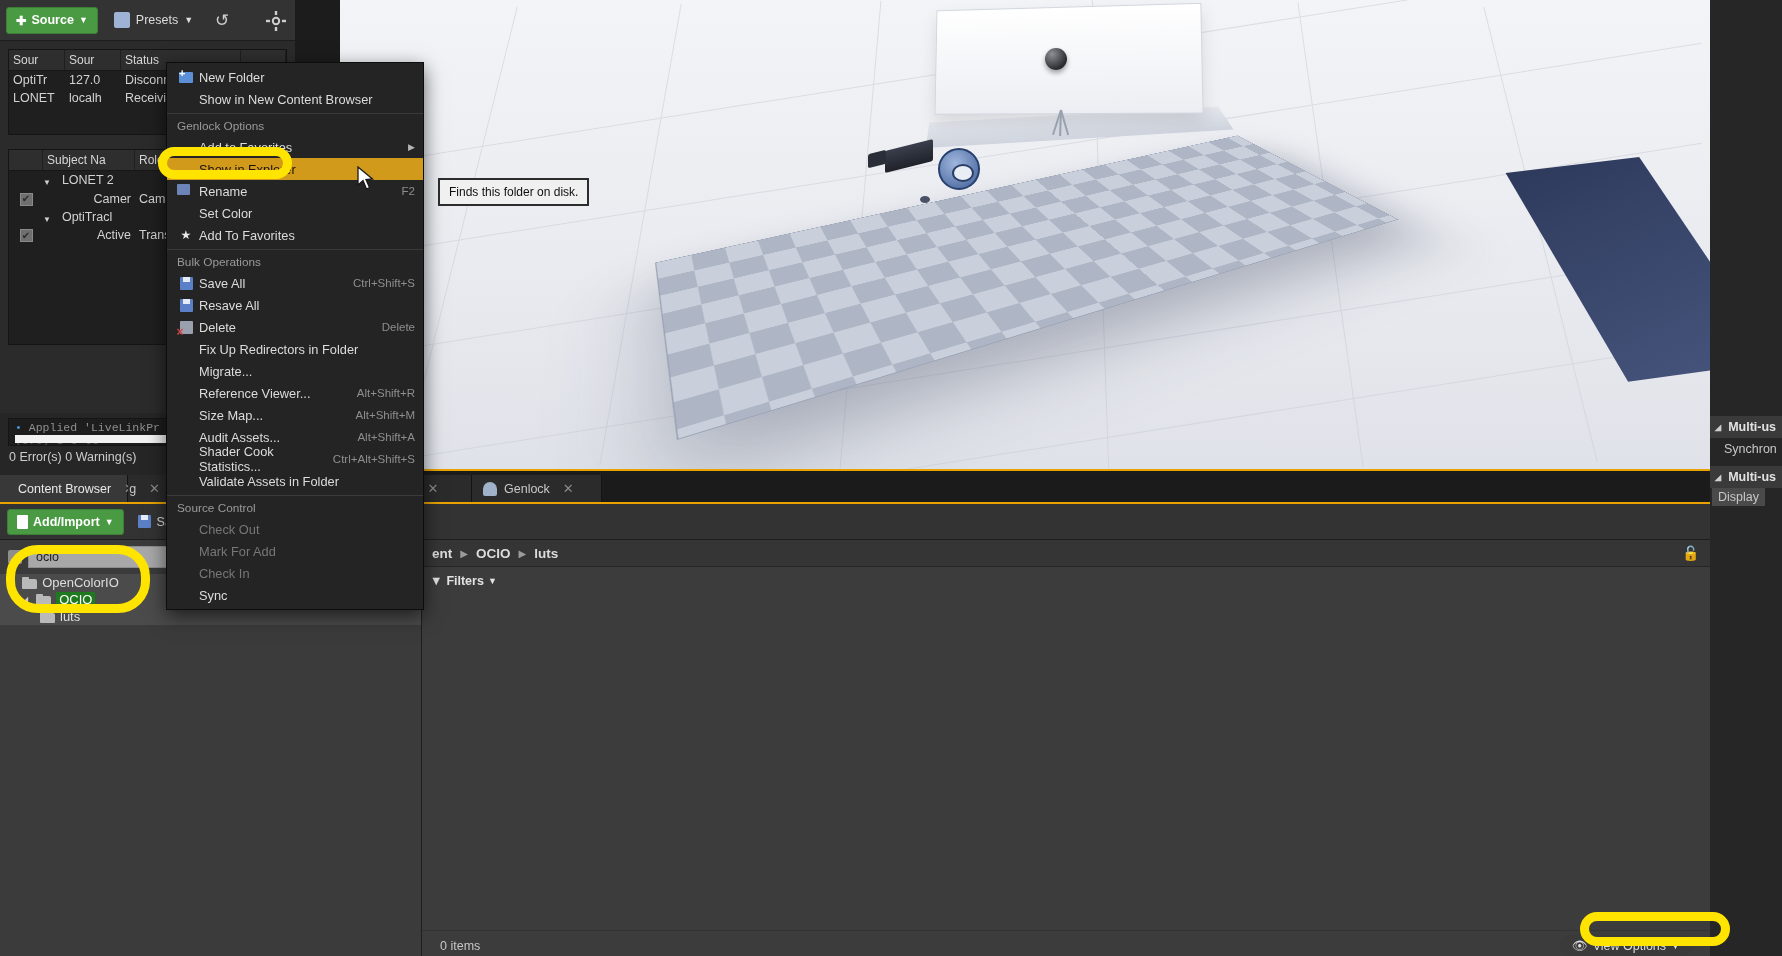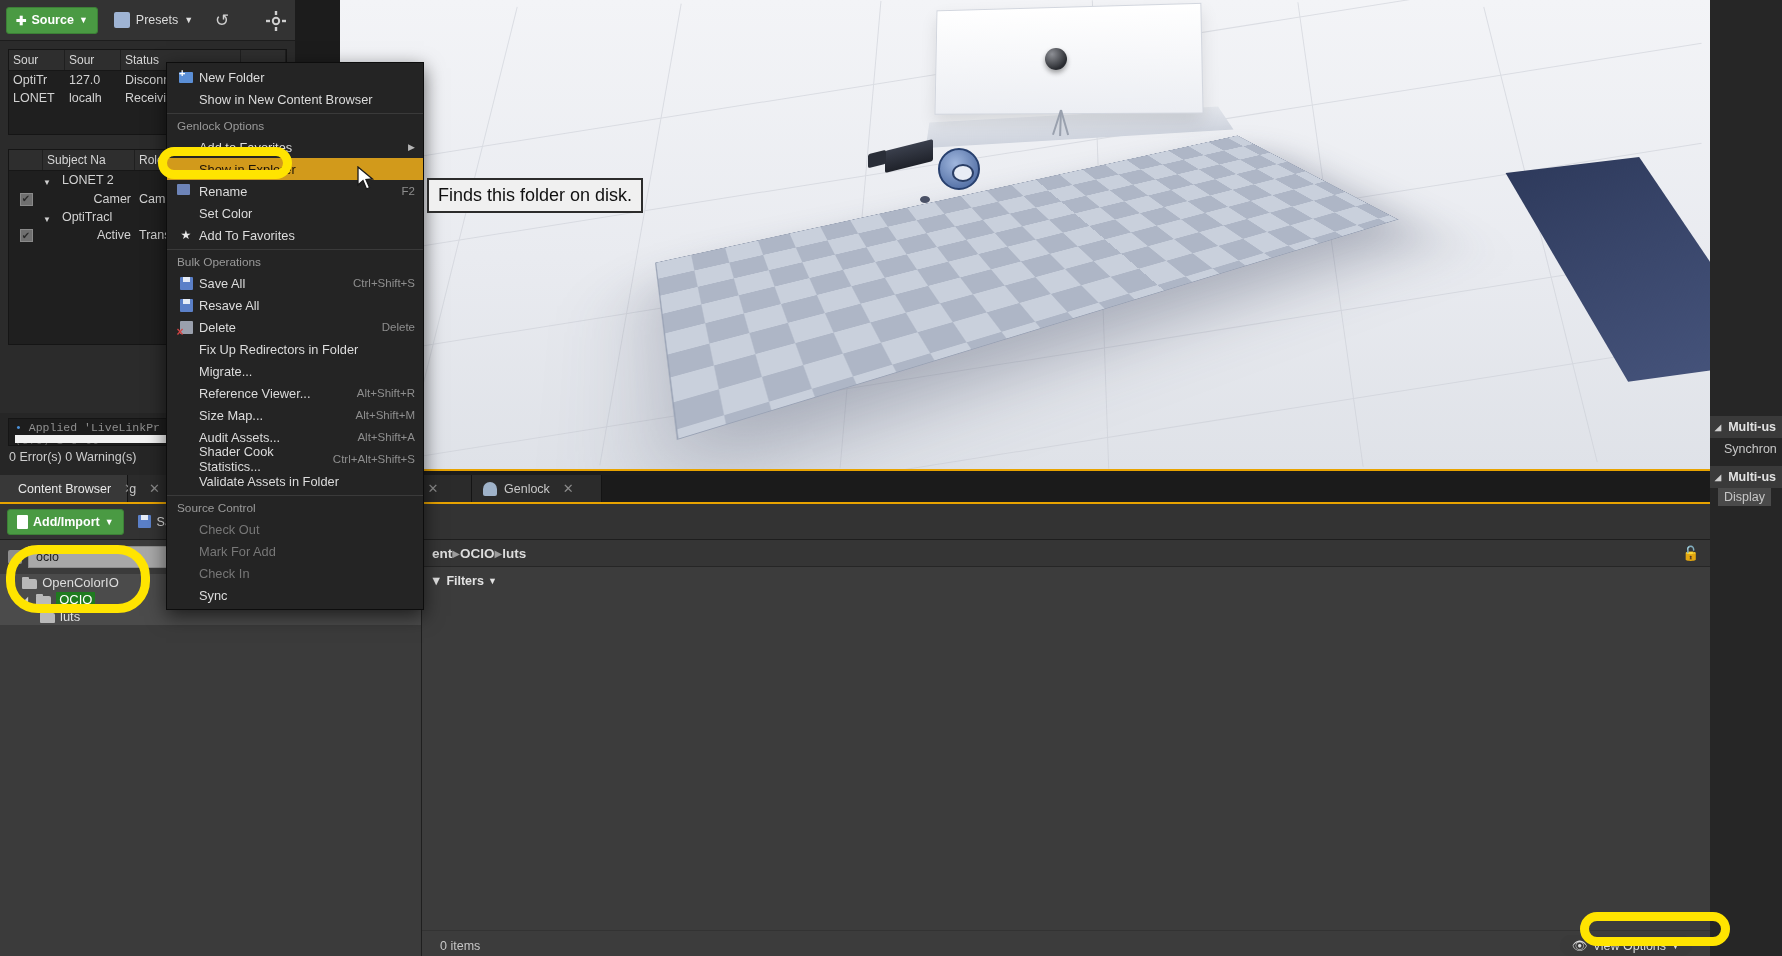--- a/index.html
+++ b/index.html
@@ -176,21 +176,21 @@
     background:#b9b9b9; border-radius: 1px 2px 1px 1px;
   }
   .folder-ico::after {
     content:''; position:absolute; left:0; top:0; width:7px; height:3px; background:#b9b9b9;
     border-radius: 1px;
   }
   #cb-right { flex: 1; background: #3c3c3c; position: relative; }
   #crumbbar {
     display: flex; align-items: center; height: 27px; padding: 0 10px;
     background: #353535; border-bottom: 1px solid #262626; font-size: 13.5px;
-    font-weight: bold; color: #dcdcdc; 
+    font-weight: bold; color: #dcdcdc; gap: 8px;
   }
   #crumbbar .sep { color: #9b9b9b; font-size: 10px; font-weight: normal; }
   #lockicon { margin-left: auto; color: #bdbdbd; font-size: 14px; font-weight: normal; }
   #filterbar {
     display: flex; align-items: center; gap: 8px; height: 27px; padding: 3px 8px;
     background: #3c3c3c;
   }
   #filtersbtn { display:flex; align-items:center; gap:4px; font-size:12.5px; color:#e2e2e2; font-weight:bold; }
   #assetsearch {
     flex: 1; background: #a8a8a8; color: #5d5d5d; font-size: 12.5px;
@@ -217,21 +217,21 @@
   #rightdock { position: absolute; left: 1710px; top: 0; width: 72px; height: 956px; background: #262626; }
   .dock-sec {
     display: flex; align-items: center; gap: 4px; height: 22px;
     background: #3a3a3a; font-size: 12.5px; font-weight: bold; color: #e2e2e2;
     padding-left: 5px; margin-top: 6px; white-space: nowrap; overflow: hidden;
   }
   .dock-item {
     font-size: 12.5px; color: #c7c7c7; padding: 4px 0 4px 14px;
     white-space: nowrap; overflow: hidden;
   }
-  .dock-item.boxed { background: #4a4a4a; display:inline-block; padding: 2px 6px; margin-left:8px;text-align:right; }
+  .dock-item.boxed { background: #4a4a4a; display:inline-block; padding: 2px 6px; margin-left:2px;text-align:right; }
 
   
   #ctxmenu {
     position: absolute; left: 166px; top: 62px; width: 258px;
     background: #242424; border: 1px solid #0d0d0d;
     box-shadow: 0 6px 18px rgba(0,0,0,.6); z-index: 60; padding: 3px 0;
   }
   .mi {
     display: flex; align-items: center; height: 22px; padding: 0 8px 0 10px;
     font-size: 12.8px; color: #dcdcdc; position: relative;
@@ -253,23 +253,23 @@
   .ico-newfolder { width:14px;height:11px;background:#5b8fd6;border-radius:1px;position:relative;display:inline-block;}
   .ico-newfolder::after{content:'+';position:absolute;left:0;top:-4px;color:#fff;font-size:11px;line-height:11px;font-weight:bold;}
   .ico-save { width:13px;height:13px;background:#5b80c8;border-radius:1px;display:inline-block;position:relative;}
   .ico-save::after{content:'';position:absolute;left:3px;top:0;width:7px;height:5px;background:#e6ecf7;}
   .ico-delete { width:13px;height:13px;display:inline-block;position:relative;background:#9aa0ad;border-radius:1px;}
   .ico-delete::after{content:'×';position:absolute;left:-3px;bottom:-4px;color:#d34444;font-size:12px;font-weight:bold;line-height:1;}
   .ico-star { color:#e8e8e8; font-size:13px; }
 
   
   #tooltip {
-    position: absolute; left: 427px; top: 178px; z-index: 70;
+    position: absolute; left: 438px; top: 178px; z-index: 70;
     background: #f0f0f0; color: #101010; border: 2px solid #2c2c2c;
-    font-size: 18px; padding: 5px 9px;
+    font-size: 12px; padding: 5px 9px;
   }
 
   
   .ring {
     position: absolute; border: 9px solid #ffe400; border-radius: 32px;
     z-index: 80; pointer-events: none;
   }
   #ring-menu { left: 158px; top: 147px; width: 134px; height: 32px; border-radius: 18px; }
   #ring-tree { left: 6px; top: 545px; width: 144px; height: 68px; }
   #ring-view { left: 1580px; top: 912px; width: 150px; height: 34px; border-radius: 19px; }

